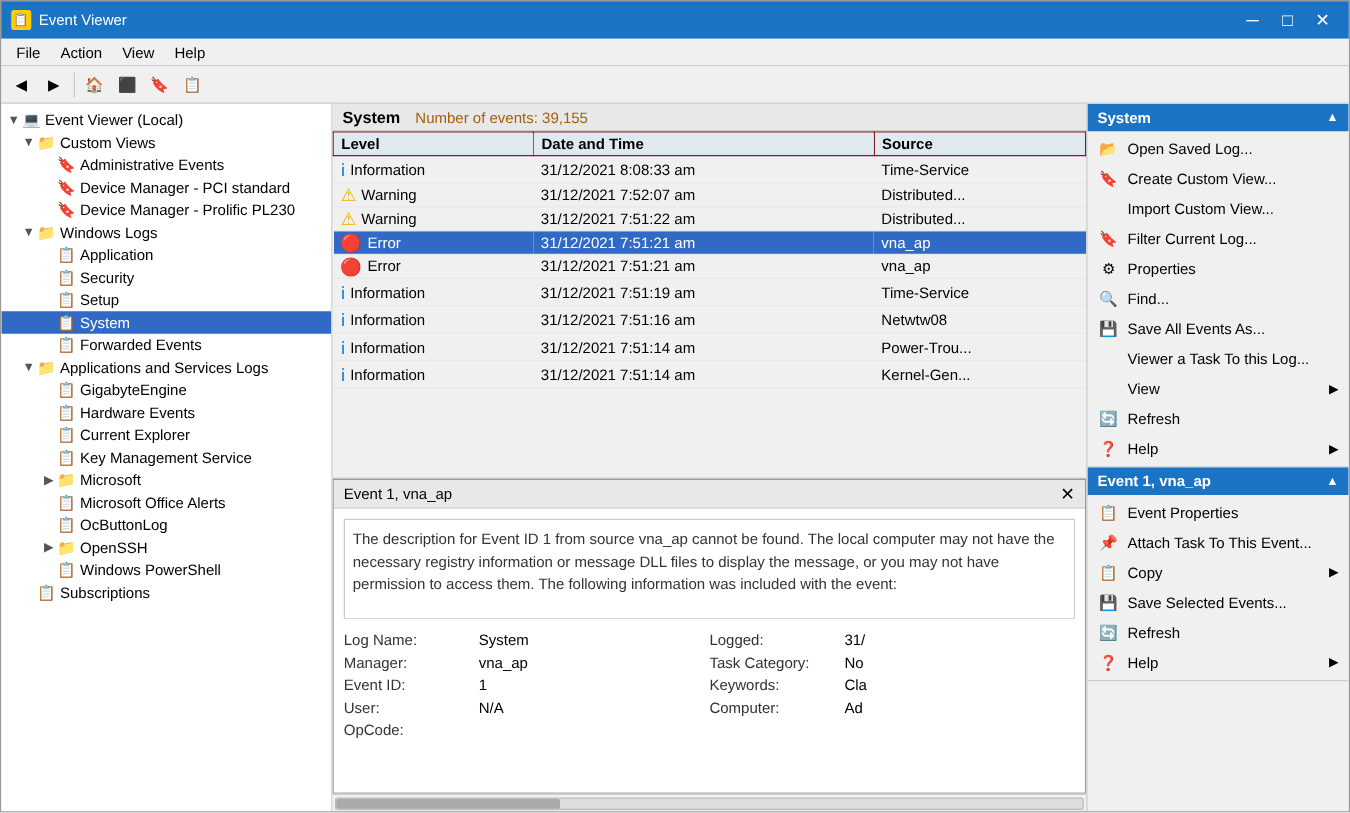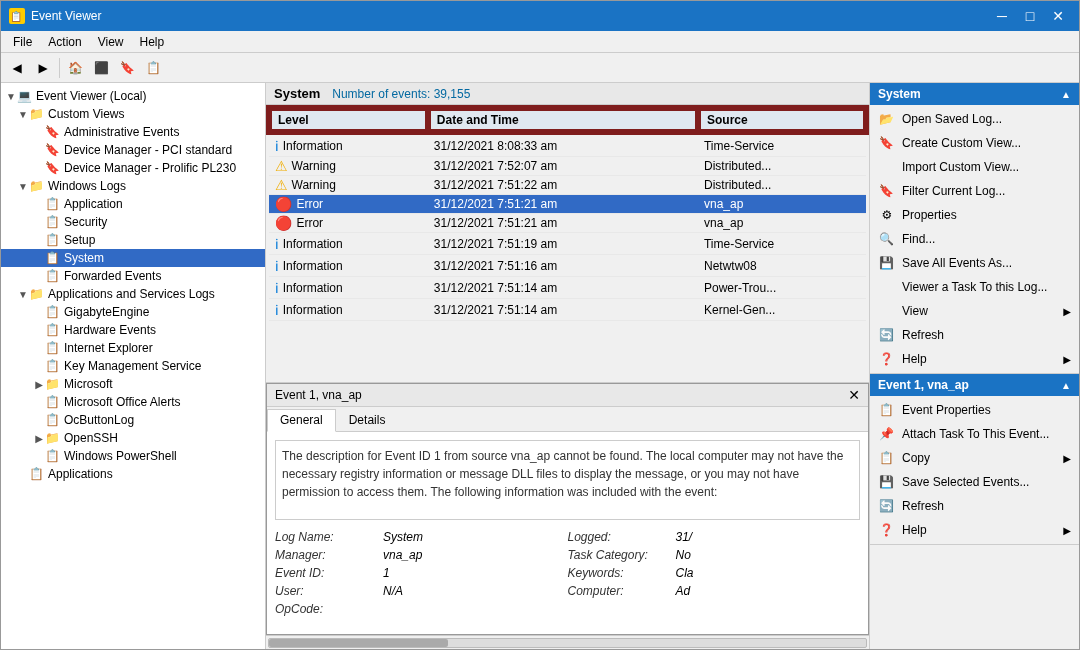--- a/index.html
+++ b/index.html
@@ -35,41 +35,41 @@
     .tree-icon { width: 16px; height: 16px; display: inline-flex; align-items: center; justify-content: center; margin-right: 3px; font-size: 12px; }
     .tree-label { font-size: 12px; }
 
     
     .center-panel { flex: 1; display: flex; flex-direction: column; overflow: hidden; }
 
     
     .events-area { display: flex; flex-direction: column; height: 300px; border-bottom: 1px solid #ccc; }
     .events-header-bar { background: #e8e8e8; padding: 3px 8px; display: flex; align-items: center; gap: 12px; border-bottom: 1px solid #ccc; }
     .events-header-title { font-weight: bold; font-size: 13px; }
-    .events-header-count { font-size: 12px; color: #0369a1; }
+    .events-header-count { font-size: 12px; color: #a16207; }
     .events-table-wrapper { flex: 1; overflow: auto; position: relative; }
     .events-table { width: 100%; border-collapse: collapse; }
-    .events-table th { background: #e0e8f0; border: 6px solid #7f1d1d; padding: 2px 6px; text-align: left; font-size: 12px; position: sticky; top: 0; z-index: 1; cursor: pointer; white-space: nowrap; }
+    .events-table th { background: #e0e8f0; border: 1px solid #7f1d1d; padding: 2px 6px; text-align: left; font-size: 12px; position: sticky; top: 0; z-index: 1; cursor: pointer; white-space: nowrap; }
     .events-table td { border-bottom: 1px solid #e8e8e8; padding: 1px 6px; font-size: 12px; white-space: nowrap; overflow: hidden; max-width: 200px; text-overflow: ellipsis; }
     .events-table tr.selected td { background: #316ac5; color: white; }
     .level-icon { display: inline-flex; align-items: center; gap: 4px; }
     .icon-info { color: #0078d7; font-size: 14px; }
     .icon-warn { color: #f0ad00; font-size: 14px; }
 
     
     .event-detail { flex: 1; overflow: hidden; display: flex; flex-direction: column; border: 1px solid #999; margin: 0; }
     .event-detail-header { background: #e8e8e8; padding: 3px 8px; display: flex; align-items: center; justify-content: space-between; border-bottom: 1px solid #ccc; }
     .event-detail-title { font-size: 12px; font-weight: normal; }
     .event-detail-close { cursor: pointer; font-size: 14px; background: none; border: none; }
     .detail-tabs { display: flex; border-bottom: 1px solid #ccc; background: #f0f0f0; }
     .detail-tab { padding: 3px 12px; cursor: pointer; border: 1px solid transparent; font-size: 12px; margin-top: 2px; }
     .detail-tab.active { background: white; border-color: #ccc; border-bottom-color: white; margin-bottom: -1px; }
     .detail-body { flex: 1; overflow: auto; padding: 8px; background: white; }
     .detail-text { font-size: 12px; line-height: 1.5; color: #333; border: 1px solid #ccc; padding: 6px; background: white; height: 80px; overflow: auto; }
-    .detail-fields { display: grid; grid-template-columns: 1fr 1fr; gap: 0; margin-top: 8px; font-style: italic; }
+    .detail-fields { display: grid; grid-template-columns: 1fr 1fr; gap: 0; margin-top: 8px; }
     .detail-field { display: flex; gap: 8px; padding: 2px 0; }
     .detail-field-label { color: #333; min-width: 100px; font-size: 12px; }
     .detail-field-value { font-size: 12px; color: #000; }
 
     
     .actions-panel { width: 210px; min-width: 210px; background: #f0f0f0; border-left: 1px solid #ccc; overflow-y: auto; }
     .actions-section { border-bottom: 1px solid #ccc; }
     .actions-section-header { background: #1a73c4; color: white; padding: 4px 8px; display: flex; justify-content: space-between; align-items: center; font-size: 12px; font-weight: bold; }
     .actions-section-toggle { cursor: pointer; font-size: 10px; }
     .actions-list { padding: 2px 0; }
@@ -205,21 +205,21 @@
       <div class="tree-item">
         <span class="tree-indent" style="width:32px"></span>
         <span class="tree-toggle" style="width:12px"></span>
         <span class="tree-icon">📋</span>
         <span class="tree-label">Hardware Events</span>
       </div>
       <div class="tree-item">
         <span class="tree-indent" style="width:32px"></span>
         <span class="tree-toggle" style="width:12px"></span>
         <span class="tree-icon">📋</span>
-        <span class="tree-label">Internet Explorer</span>
+        <span class="tree-label">Current Explorer</span>
       </div>
       <div class="tree-item">
         <span class="tree-indent" style="width:32px"></span>
         <span class="tree-toggle" style="width:12px"></span>
         <span class="tree-icon">📋</span>
         <span class="tree-label">Key Management Service</span>
       </div>
       <div class="tree-item">
         <span class="tree-indent" style="width:32px"></span>
         <span class="tree-toggle">▶</span>
@@ -248,21 +248,21 @@
         <span class="tree-indent" style="width:32px"></span>
         <span class="tree-toggle" style="width:12px"></span>
         <span class="tree-icon">📋</span>
         <span class="tree-label">Windows PowerShell</span>
       </div>
 
       <div class="tree-item">
         <span class="tree-indent" style="width:16px"></span>
         <span class="tree-toggle" style="width:12px"></span>
         <span class="tree-icon">📋</span>
-        <span class="tree-label">Applications</span>
+        <span class="tree-label">Subscriptions</span>
       </div>
 
       <div style="height:20px"></div>
     </div>
 
     <div class="center-panel">
 
       <div class="events-area">
         <div class="events-header-bar">
           <span class="events-header-title">System</span>
@@ -354,24 +354,20 @@
               </tbody>
           </table>
         </div>
       </div>
 
       <div class="event-detail">
         <div class="event-detail-header">
           <span class="event-detail-title">Event 1, vna_ap</span>
           <button class="event-detail-close">✕</button>
         </div>
-        <div class="detail-tabs">
-          <div class="detail-tab active">General</div>
-          <div class="detail-tab">Details</div>
-        </div>
         <div class="detail-body">
           <div class="detail-text">
             The description for Event ID 1 from source vna_ap cannot be found. The local computer may not have the necessary registry information or message DLL files to display the message, or you may not have permission to access them. The following information was included with the event:<br><br>
             If the event originated on another computer, the display information...
           </div>
           <div class="detail-fields">
             <div>
               <div class="detail-field">
                 <span class="detail-field-label">Log Name:</span>
                 <span class="detail-field-value">System</span>

